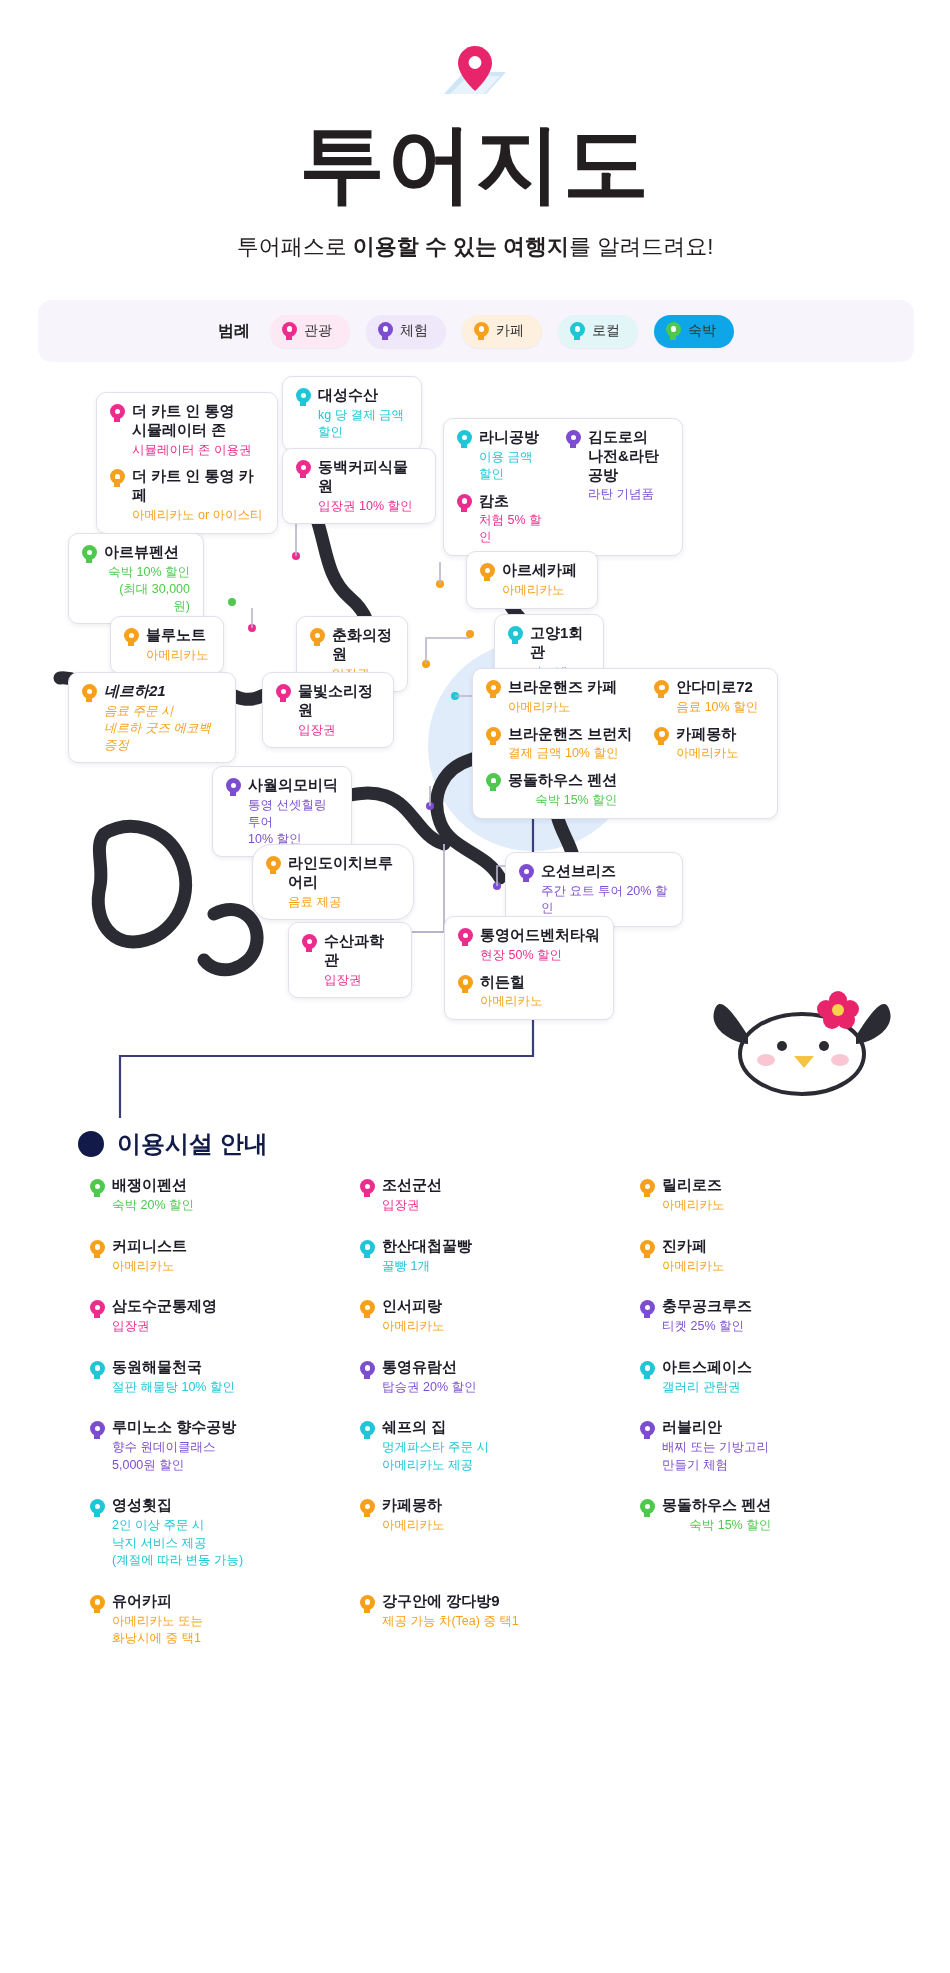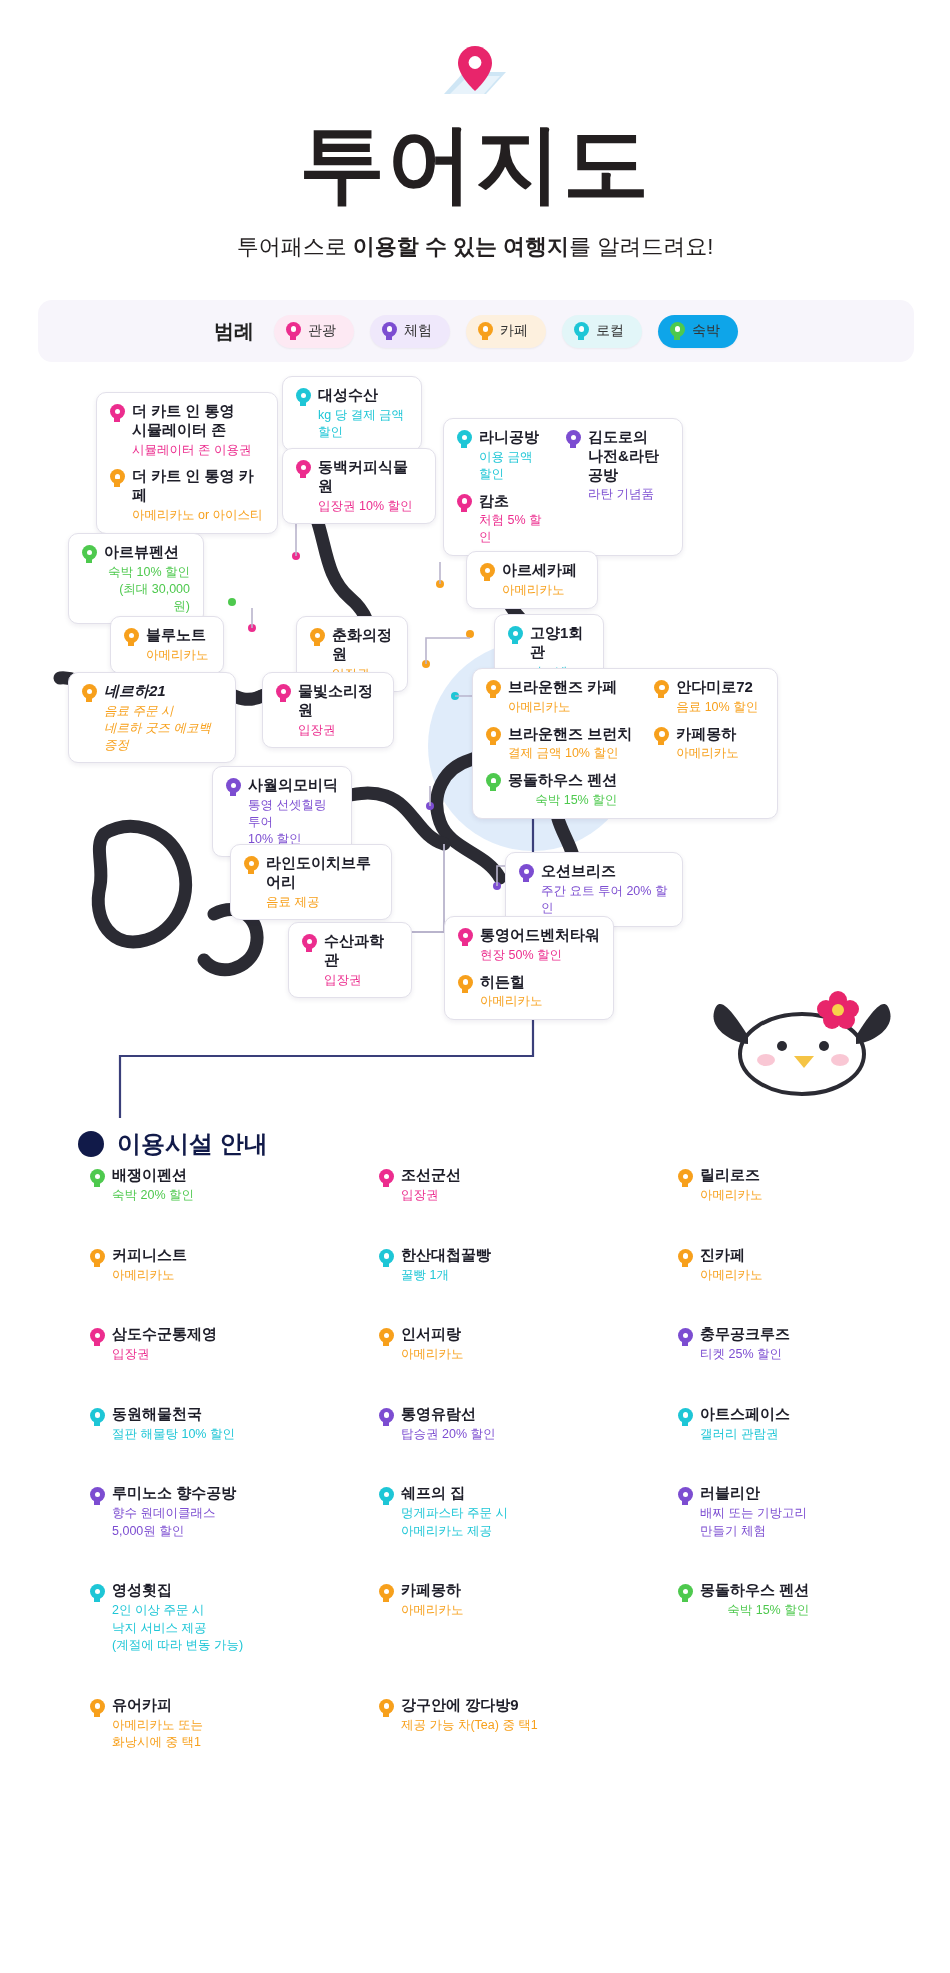--- a/index.html
+++ b/index.html
@@ -26,21 +26,21 @@
     text-align: center; font-size: 22px; color: #231f20;
   }
   .subtitle b { font-weight: bold; }
 
   
   .legend {
     position: absolute; left: 38px; top: 300px; width: 876px; height: 62px;
     background: #f7f5fb; border-radius: 14px;
     display: flex; align-items: center; justify-content: center; gap: 16px;
   }
-  .legend-title { font-size: 20px; font-weight: bold; color: #222; margin-right: 4px; }
+  .legend-title { font-size: 16px; font-weight: bold; color: #222; margin-right: 4px; }
   .legend-chip {
     display: flex; align-items: center; gap: 7px;
     background: #ffffff; border-radius: 20px;
     padding: 7px 18px 7px 12px; font-size: 14px; color: #333;
     box-shadow: 0 1px 2px rgba(0,0,0,.05);
   }
   .legend-chip.c-tour { background: #fde9f3; }
   .legend-chip.c-exp  { background: #efe8fb; }
   .legend-chip.c-cafe { background: #fdf0de; }
   .legend-chip.c-local{ background: #e2f6f8; }
@@ -96,23 +96,23 @@
 
   
   .bottom { position: absolute; left: 0; top: 1120px; width: 950px; }
   .bottom-head {
     position: absolute; left: 78px; top: 8px;
     display: flex; align-items: center; gap: 13px;
   }
   .bottom-dot { width: 26px; height: 26px; border-radius: 50%; background: #111a49; }
   .bottom-title { font-size: 24px; font-weight: bold; color: #111a49; }
   .grid {
-    position: absolute; left: 90px; top: 46px; width: 820px;
+    position: absolute; left: 90px; top: 56px; width: 820px;
     display: grid; grid-template-columns: 270px 280px 270px;
-    column-gap: 0; row-gap: 0; gap: 19px;
+    column-gap: 0; row-gap: 0;
   }
   .gitem { margin-bottom: 22px; display: flex; gap: 7px; align-items: flex-start; }
   .gitem .mk { margin-top: 3px; }
   .g-name { font-size: 15px; font-weight: bold; color: #1d1d28; }
   .g-desc { font-size: 12.5px; line-height: 1.4; margin-top: 2px; }
 
   
   .mascot { position: absolute; left: 690px; top: 610px; }
 </style>
 </head>
@@ -452,21 +452,21 @@
             <i></i>
           </span>
         <div>
           <div class="e-name">사월의모비딕</div>
           <div class="e-desc d-exp" style="white-space:pre-line">통영 선셋힐링투어
 10% 할인</div>
         </div>
       </div>
     </div>
 
-    <div class="card" style="left:230px; top:478px; width:162px;">
+    <div class="card" style="left:252px; top:478px; width:162px;border-radius:19px;">
       <div class="entry">
         <span class="mk m-cafe">
             <i></i>
           </span>
         <div>
           <div class="e-name">라인도이치브루어리</div>
           <div class="e-desc d-cafe">음료 제공</div>
         </div>
       </div>
     </div>

